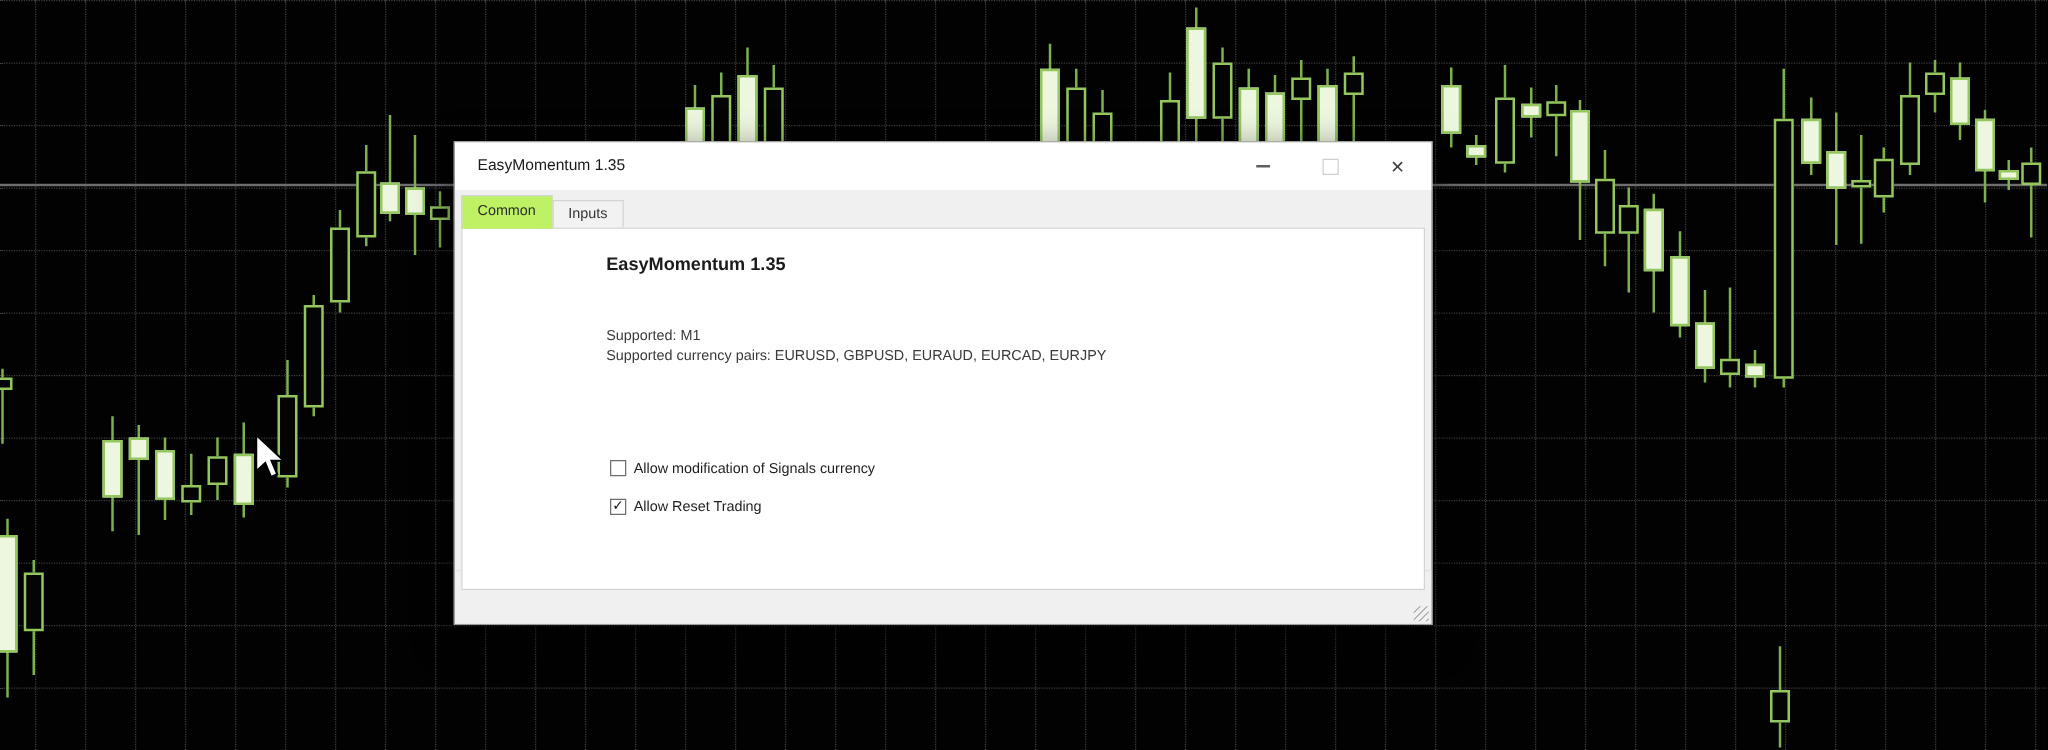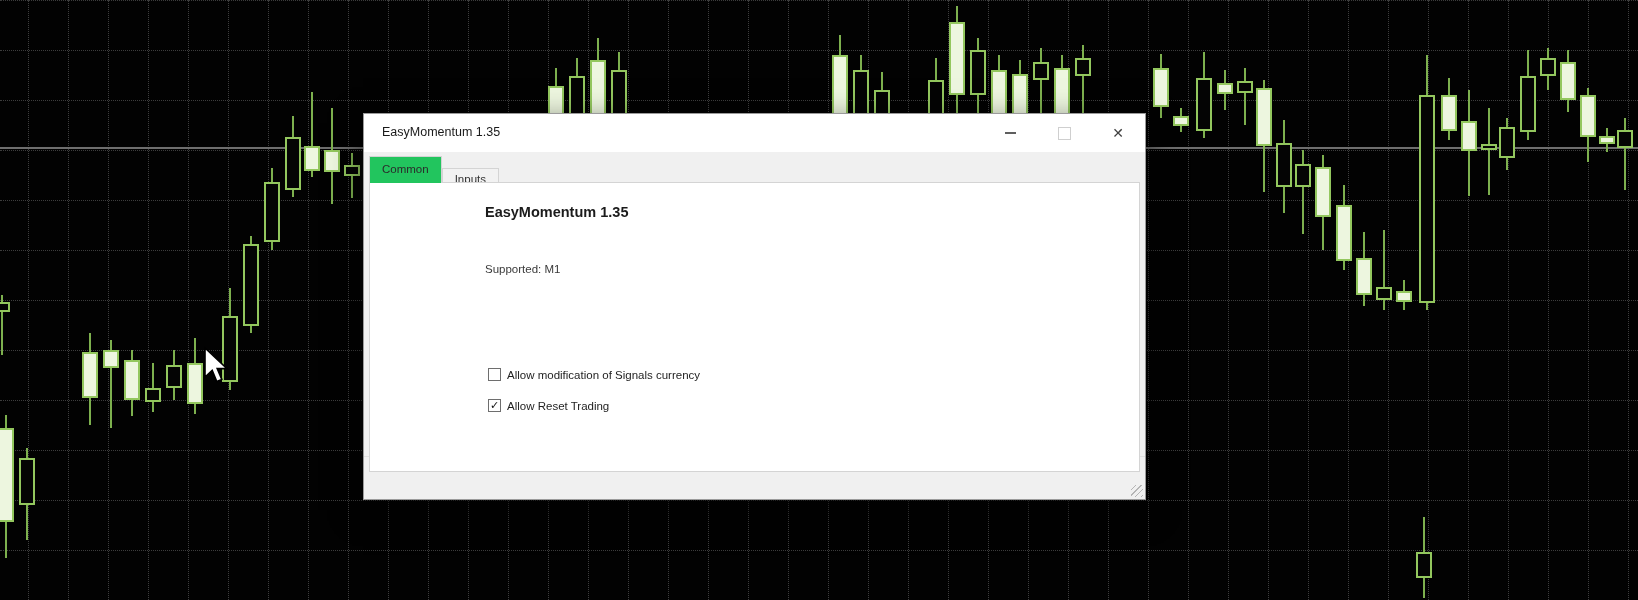--- a/index.html
+++ b/index.html
@@ -28,22 +28,22 @@
   .win-btn{position:absolute;top:0;width:46px;height:38px;display:flex;
            align-items:center;justify-content:center;}
   #btn-min{right:112px;} #btn-max{right:58px;} #btn-close{right:4px;}
   #min-bar{width:11px;height:2px;background:#5f5f5f;}
   #max-box{width:11px;height:11px;border:1px solid #cfcfcf;background:#fff;}
   #close-x{font-size:14px;color:#3f3f3f;line-height:1;}
 
   #tabstrip{position:absolute;left:5px;top:42px;height:27px;display:flex;align-items:flex-end;}
   .tab{box-sizing:border-box;border:1px solid #d4d4d4;border-bottom:none;
        padding:4px 12px 5px 12px;font-size:11.5px;color:#2b2b2b;position:relative;}
-  .tab.active{background:#22c55e;height:27px;z-index:3;padding-top:6px;margin-top:22px;}
-  .tab.inactive{background:#f2f2f2;height:15px;color:#333;margin-top:11px;}
+  .tab.active{background:#bef264;height:27px;z-index:3;padding-top:6px;margin-top:22px;}
+  .tab.inactive{background:#f2f2f2;height:23px;color:#333;margin-top:11px;}
 
   #panel{position:absolute;left:5px;top:68px;width:771px;height:290px;
          background:#ffffff;border:1px solid #d4d4d4;box-sizing:border-box;z-index:2;}
 
   #ea-icon{position:absolute;left:20px;top:24px;width:68px;height:68px;border-radius:9px;
            background:linear-gradient(180deg,#eaf0fc 0%,#d4e0f6 55%,#b9cff1 100%);
            border:1px solid #c3d2ee;display:flex;flex-direction:column;
            align-items:center;justify-content:flex-start;}
   #ea-capsule{margin-top:12px;width:34px;height:12px;border-radius:6px;
               background:#3c3f90;position:relative;}
@@ -273,20 +273,21 @@
     <div id="tabstrip">
       <div class="tab active">Common</div>
       <div class="tab inactive">Inputs</div>
     </div>
 
     <div id="panel">
 
 
       <div id="ea-heading">EasyMomentum 1.35</div>
       <div id="ea-timeframe">Supported: M1</div>
+      <div id="ea-pairs">Supported currency pairs: EURUSD, GBPUSD, EURAUD, EURCAD, EURJPY</div>
 
       <div class="check-row" id="check-row-0">
         <span class="checkbox">
           <span class="mark">✓</span>
         </span>
         <span class="check-label">Allow modification of Signals currency</span>
       </div>
 
       <div class="check-row" id="check-row-1">
         <span class="checkbox checked">

